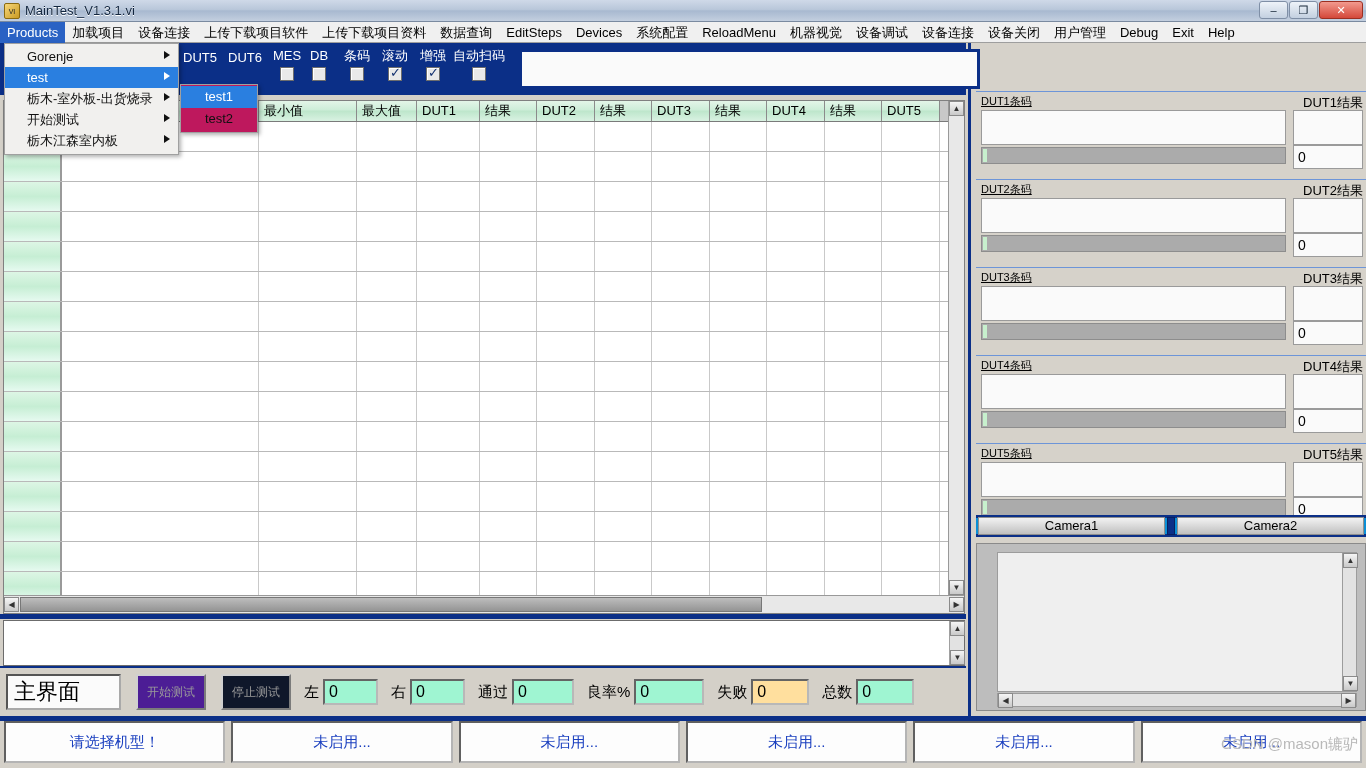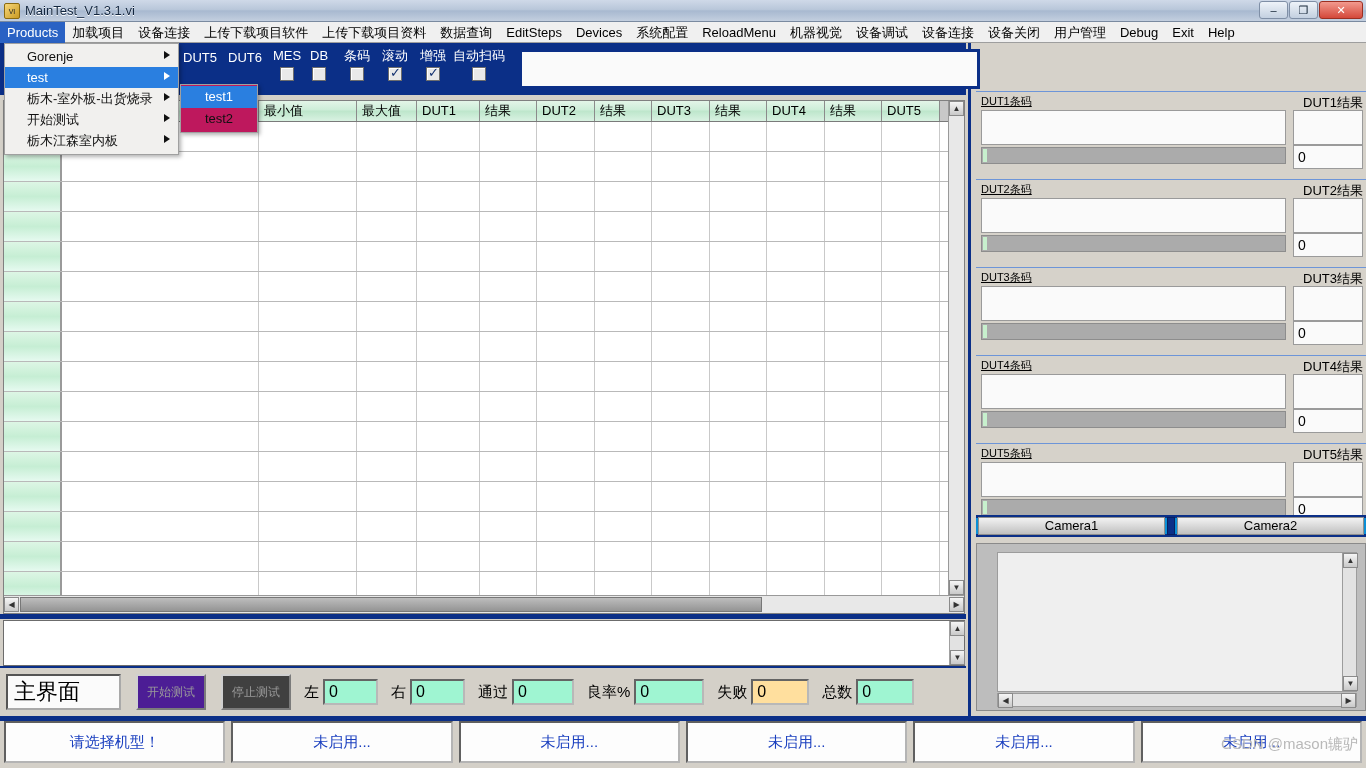--- a/index.html
+++ b/index.html
@@ -143,21 +143,21 @@
   #main-face{
     width:115px;height:36px;background:#fbfbfb;border:2px inset #a9a9a9;
     display:flex;align-items:center;padding-left:6px;font-size:22px;color:#000;
   }
   .act-btn{
     height:36px;width:70px;margin-left:15px;border:2px outset #cfcfcf;
     display:flex;align-items:center;justify-content:center;
     font-size:12px;color:#9a9a9a;
   }
   #start-btn{ background:#4c1d95; }
-  #stop-btn{ background:#404040; }
+  #stop-btn{ background:#0f172a; }
   .num-lbl{ margin-left:13px; font-size:15px; color:#000; }
   .num-box{
     height:26px; background:#9ff5d2; border:2px inset #b8b8b8;
     margin-left:4px; font-size:16px; color:#000; padding-left:4px; line-height:22px;
   }
   .num-box.warn{ background:#ffdf9e; }
 
   
   #right-panel{
     position:absolute; left:968px; top:43px; width:398px; height:675px;

